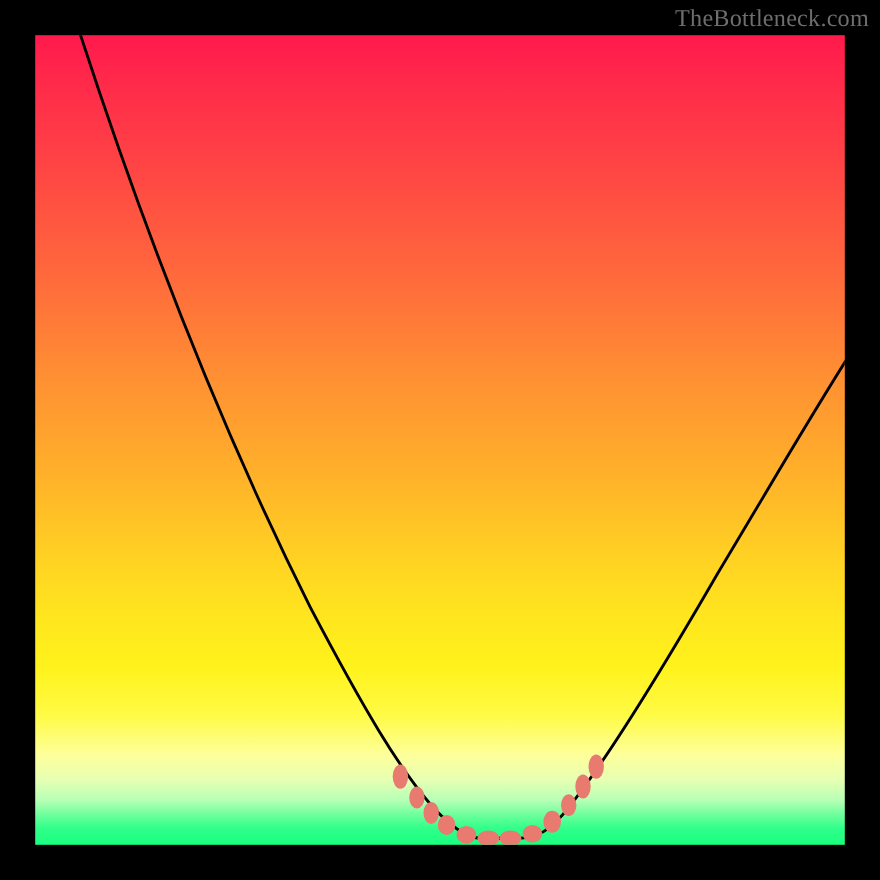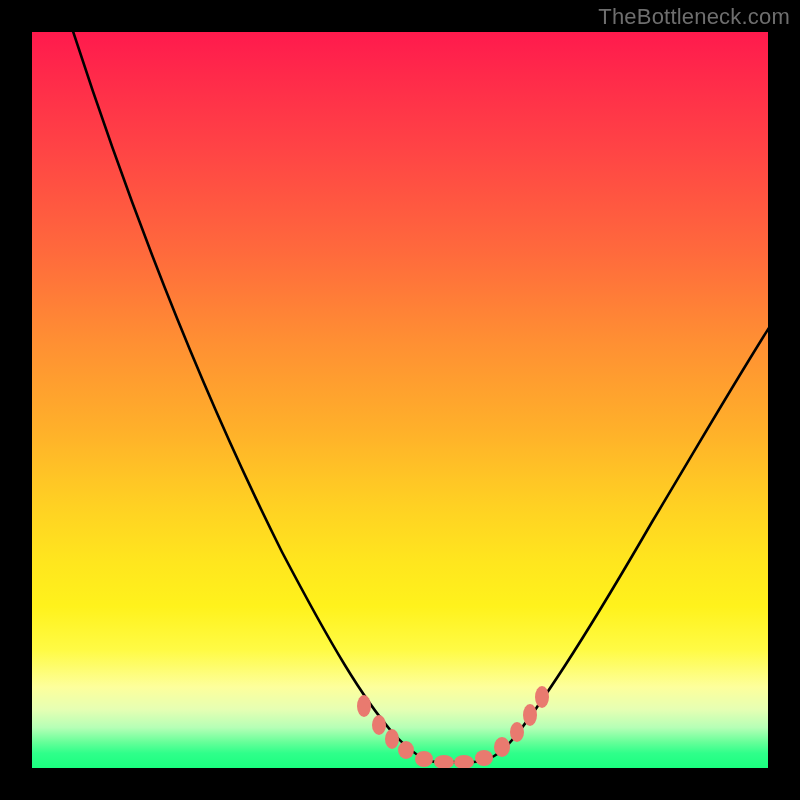--- a/index.html
+++ b/index.html
@@ -11,20 +11,21 @@
     background: #000;
     font-family: Arial, Helvetica, sans-serif;
   }
   .frame {
     position: absolute;
     top: 0;
     left: 0;
     width: 800px;
     height: 800px;
     background: #000;
+    font-family: Liberation Serif, serif;
   }
   .plot-area {
     position: absolute;
     top: 32px;
     left: 32px;
     width: 736px;
     height: 736px;
     
     background: linear-gradient(
       to bottom,

